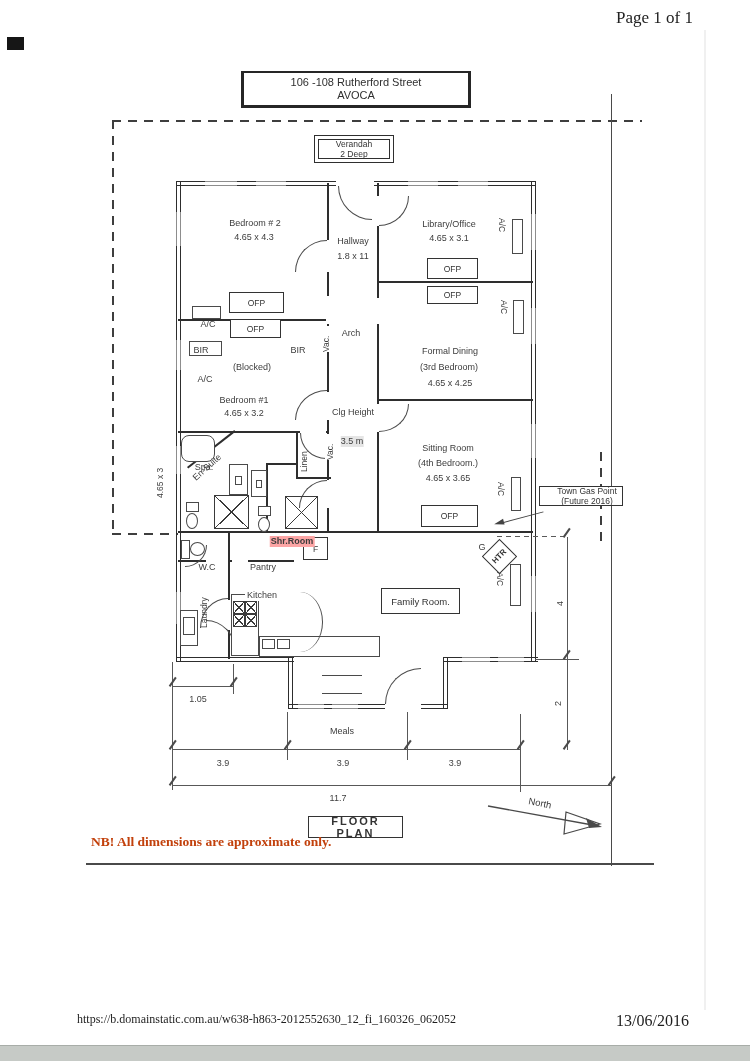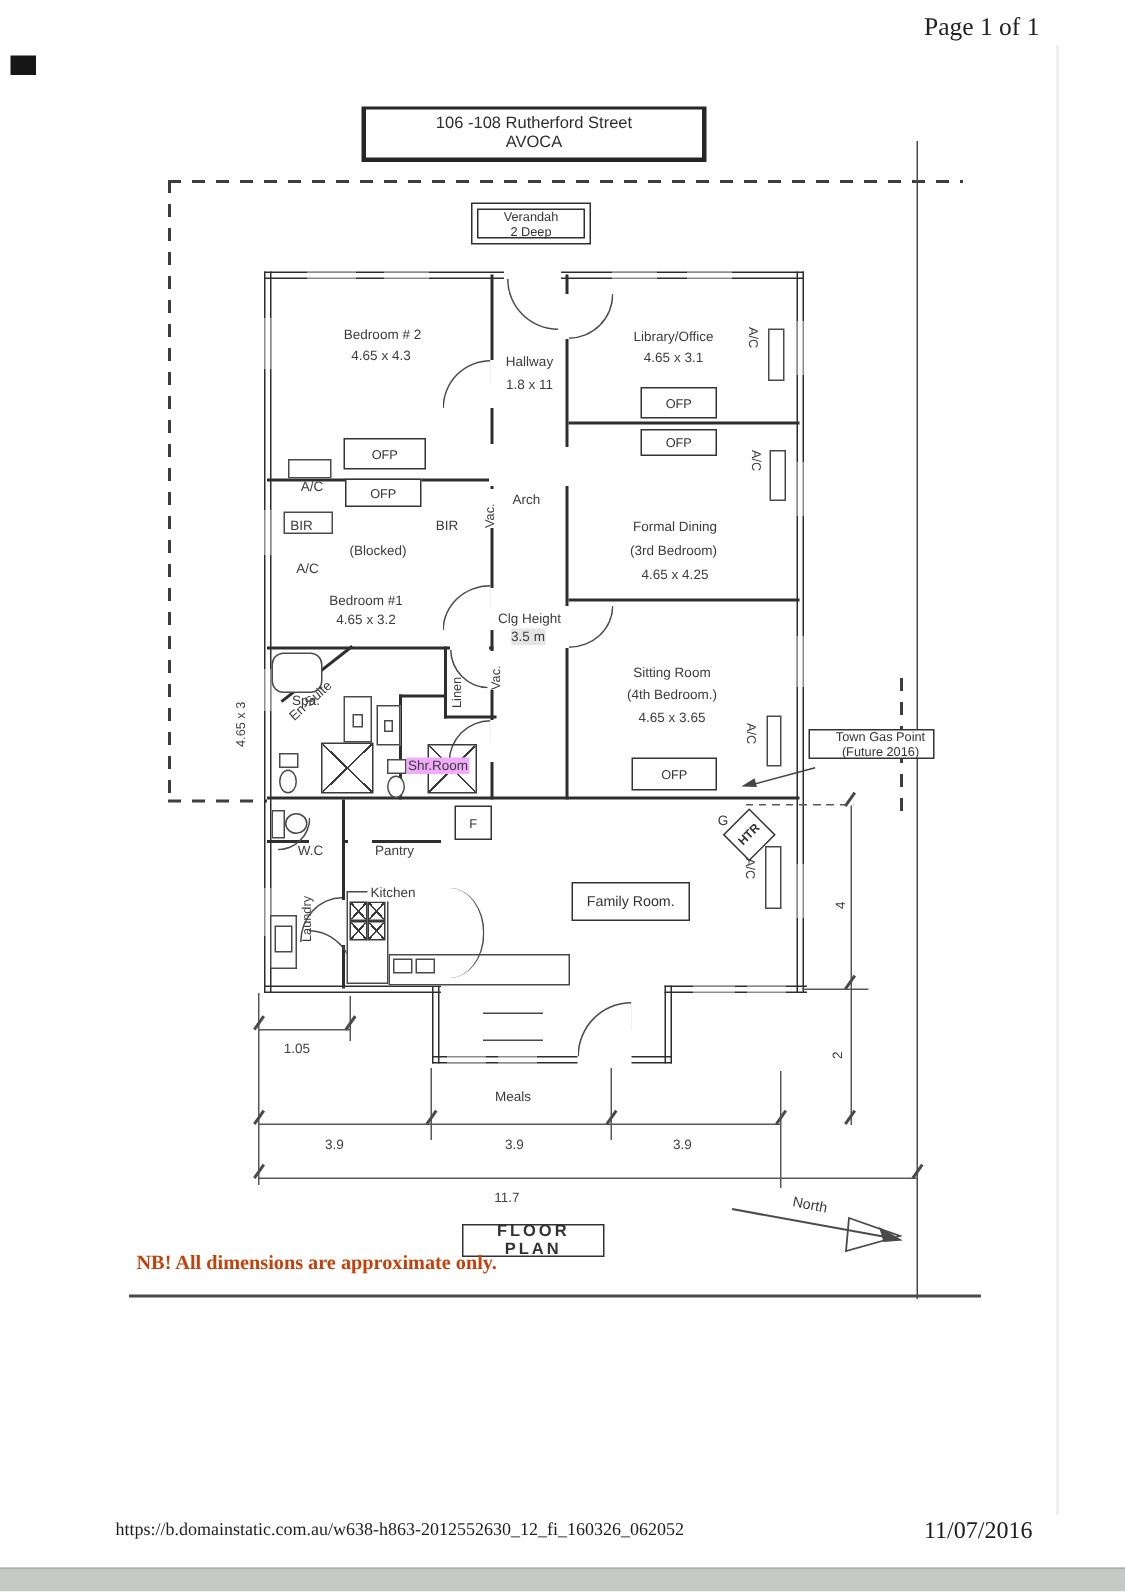--- a/index.html
+++ b/index.html
@@ -195,21 +195,21 @@
   <div class="lbl c" style="left:450px;top:322px;">Formal Dining</div>
   <div class="lbl c" style="left:449px;top:338px;">(3rd Bedroom)</div>
   <div class="lbl c" style="left:450px;top:354px;">4.65  x  4.25</div>
   <div class="lbl c" style="left:244px;top:371px;">Bedroom #1</div>
   <div class="lbl c" style="left:244px;top:384px;">4.65 x 3.2</div>
   <div class="lbl c" style="left:448px;top:419px;">Sitting  Room</div>
   <div class="lbl c" style="left:448px;top:434px;">(4th Bedroom.)</div>
   <div class="lbl c" style="left:448px;top:449px;">4.65  x  3.65</div>
   <div class="lbl c" style="left:204px;top:438px;">Spa.</div>
   <div class="lbl" style="left:190px;top:462px;transform:rotate(-42deg);">En-Suite</div>
-  <div class="lbl c" style="left:292px;top:481px;background:#f0abfc;padding:0 1px;">Shr.Room</div>
+  <div class="lbl c" style="left:292px;top:512px;background:#fca5a5;padding:0 1px;font-weight:bold;">Shr.Room</div>
   <div class="vlbl" style="left:299px;top:436px;height:36px;">Linen</div>
   <div class="lbl c" style="left:207px;top:538px;">W.C</div>
   <div class="lbl c" style="left:263px;top:538px;">Pantry</div>
   <div class="lbl c" style="left:262px;top:566px;background:#fff;padding:0 2px;">Kitchen</div>
   <div class="vlbl" style="left:199px;top:582px;height:46px;">Laundry</div>
   <div class="box" style="left:381px;top:588px;width:79px;height:26px;font-size:9.5px;">Family Room.</div>
   <div class="lbl c" style="left:342px;top:702px;text-align:center;">Meals</div>
   <div class="abs" style="left:322px;top:675px;width:40px;height:1.3px;background:#4a4a4a;"></div>
   <div class="abs" style="left:322px;top:693px;width:40px;height:1.3px;background:#4a4a4a;"></div>
 
@@ -219,21 +219,21 @@
   <div class="vlbl2" style="left:499px;top:300px;height:30px;">A/C</div>
   <div class="vlbl2" style="left:496px;top:482px;height:30px;">A/C</div>
   <div class="vlbl2" style="left:495px;top:572px;height:30px;">A/C</div>
   <div class="lbl c" style="left:201px;top:321px;">BIR</div>
   <div class="lbl c" style="left:298px;top:321px;">BIR</div>
   <div class="lbl c" style="left:252px;top:338px;">(Blocked)</div>
   <div class="lbl c" style="left:351px;top:304px;background:#fff;padding:0 2px;">Arch</div>
   <div class="vlbl" style="left:321px;top:326px;height:26px;background:#fff;">Vac.</div>
   <div class="vlbl" style="left:325px;top:434px;height:26px;background:#fff;">Vac.</div>
   <div class="lbl c" style="left:353px;top:383px;background:#fff;">Clg  Height</div>
-  <div class="lbl c" style="left:352px;top:395px;background:#e5e5e5;">3.5 m</div>
+  <div class="lbl c" style="left:352px;top:412px;background:#e5e5e5;">3.5 m</div>
   <div class="lbl c" style="left:482px;top:518px;">G</div>
   <div class="vlbl" style="left:155px;top:448px;height:50px;">4.65 x 3</div>
 
   <div class="dash-v" style="left:600px;top:452px;height:96px;z-index:1;"></div>
   <div class="box" style="left:539px;top:486px;width:84px;height:20px;flex-direction:column;font-size:8.5px;line-height:10px;z-index:2;padding-left:12px;">
     <span>Town Gas Point</span>
     <span>(Future 2016)</span>
   </div>
   <div class="abs" style="left:500px;top:523px;width:45px;height:1.3px;background:#444;transform:rotate(-15deg);transform-origin:left center;"></div>
   <div class="ah" style="left:494px;top:520px;border-width:3.5px 10px 3.5px 0;border-color:transparent #444 transparent transparent;transform:rotate(-15deg);"></div>
@@ -276,16 +276,16 @@
   <svg class="abs" style="left:478px;top:784px;" width="140" height="66" viewBox="0 0 140 66">
     <line x1="10" y1="22" x2="120" y2="42" stroke="#4a4a4a" stroke-width="1.4"></line>
     <polygon points="124,43 108,34 111,44" fill="#4a4a4a"></polygon>
     <polygon points="88,28 122,40 86,50" fill="none" stroke="#4a4a4a" stroke-width="1.2"></polygon>
     <text x="50" y="20" font-size="9.5" fill="#3a3a3a" font-family="Liberation Sans, sans-serif" transform="rotate(11 50 20)">North</text>
   </svg>
 
   <div class="abs serif" style="left:91px;top:834px;font-size:13.5px;font-weight:bold;color:#c2410c;">NB! All dimensions are approximate only.</div>
 
   <div class="abs serif" style="left:77px;top:1012px;font-size:12px;color:#1d1d1d;">https://b.domainstatic.com.au/w638-h863-2012552630_12_fi_160326_062052</div>
-  <div class="abs serif" style="left:616px;top:1012px;font-size:16px;color:#1d1d1d;">11/07/2016</div>
+  <div class="abs serif" style="left:616px;top:1012px;font-size:16px;color:#1d1d1d;">13/06/2016</div>
   <div class="abs" style="left:0;top:1045px;width:750px;height:16px;background:#c6cac6;border-top:1px solid #a8ada8;"></div>
 
 </div>
 
 </body></html>

